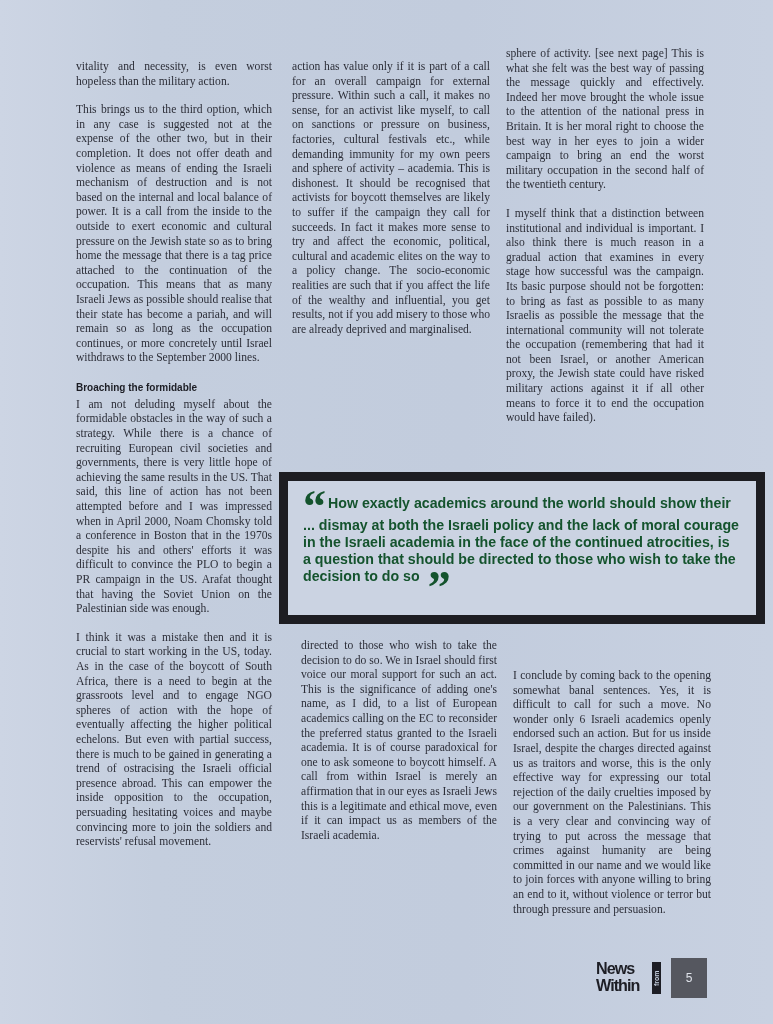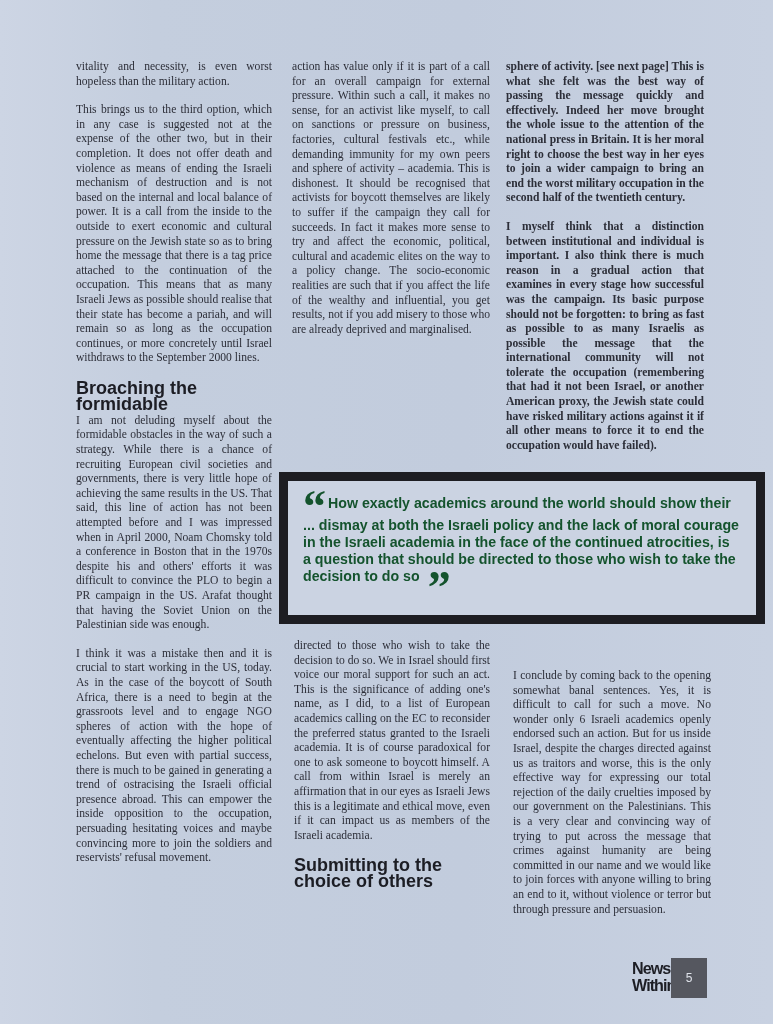--- a/index.html
+++ b/index.html
@@ -14,27 +14,27 @@
     .col {
       position: absolute;
       font-size: 11.6px;
       line-height: 14.6px;
       text-align: justify;
       color: #2c2e38;
     }
     .col p { margin: 0 0 14px 0; }
     .col1 { left: 76px; top: 60px; width: 196px; }
     .col2 { left: 292px; top: 60px; width: 198px; }
-    .col3 { left: 506px; top: 60px; width: 198px; font-weight: bold; }
-    .col2b { left: 294px; top: 639px; width: 196px; }
+    .col3 { left: 506px; top: 47px; width: 198px; }
+    .col2b { left: 301px; top: 639px; width: 196px; }
     .col3b { left: 513px; top: 669px; width: 198px; }
     h2 {
       font-family: "Liberation Sans", sans-serif;
       font-weight: bold;
-      font-size: 18px;
+      font-size: 10px;
       line-height: 16px;
       margin: 0 0 2px 0;
       color: #1c1d24;
       text-align: left;
     }
     .pullquote {
       position: absolute;
       left: 279px; top: 472px;
       width: 486px; height: 152px;
       background: #1d1d22;
@@ -71,21 +71,20 @@
       margin-left: 8px;
       letter-spacing: -2px;
     }
     .footer-logo {
       position: absolute;
       left: 596px; top: 960px;
       width: 60px; height: 40px;
       font-family: "Liberation Sans", sans-serif;
       font-weight: bold;
       color: #1d1e25;
-      margin-left: 36px;
     }
     .logo-word {
       display: block;
       font-size: 17px;
       line-height: 17px;
       letter-spacing: -1px;
       transform: scaleX(0.95);
       transform-origin: left;
     }
     .logo-from {
@@ -132,21 +131,20 @@
 </div>
 
 <div class="pullquote">
   <div class="pullquote-inner">
     <span class="qmark-open">“</span><span>How exactly academics around the world should show their ... dismay at both the Israeli policy and the lack of moral courage in the Israeli academia in the face of the continued atrocities, is a question that should be directed to those who wish to take the decision to do so</span><span class="qmark-close">”</span>
   </div>
 </div>
 
 <div class="col col2b">
   <p>directed to those who wish to take the decision to do so. We in Israel should first voice our moral support for such an act. This is the significance of adding one's name, as I did, to a list of European academics calling on the EC to reconsider the preferred status granted to the Israeli academia.  It is of course paradoxical for one to ask someone to boycott himself. A call from within Israel is merely an affirmation that in our eyes as Israeli Jews  this is a legitimate and ethical move, even if it can impact us as members of the Israeli academia.</p>
-  <h2>Submitting to the choice of others</h2>
 </div>
 
 <div class="col col3b">
   <p>I conclude by coming back to the opening somewhat banal sentences. Yes, it is difficult to call for such a move. No wonder only 6 Israeli academics openly endorsed such an action. But for us inside Israel, despite the charges directed against us as traitors and worse, this is the only effective way for expressing our total rejection of the daily cruelties imposed by our government on the Palestinians.  This is a very clear and convincing way of trying to put across the message that crimes against humanity are being committed in our name and we would like to join forces with anyone willing to bring an end to it, without violence or terror but through pressure and persuasion.</p>
 </div>
 
 <div class="footer-logo">
   <span class="logo-word">News</span>
   <span class="logo-word">Within</span>
   <span class="logo-from">from</span>

